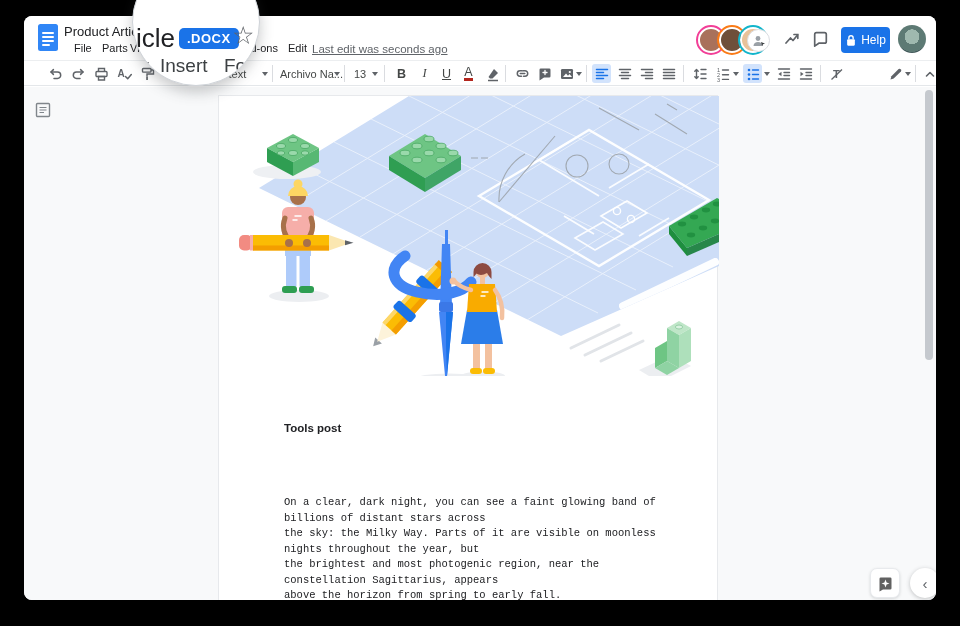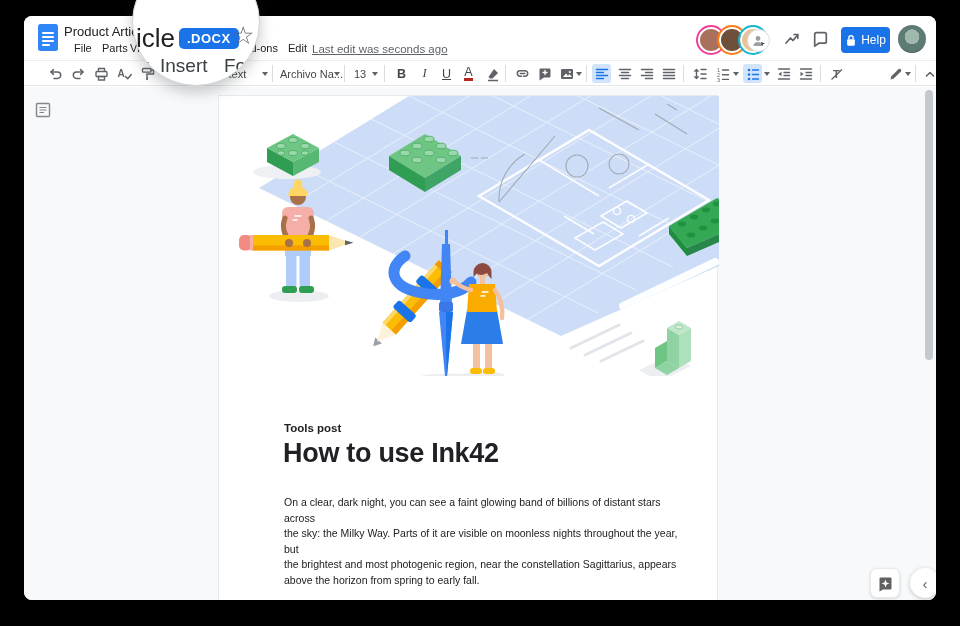--- a/index.html
+++ b/index.html
@@ -39,21 +39,21 @@
   .dd-abs{position:absolute;top:11px;}
   .glyph{font-size:12.5px;color:#444746;}
   
   .canvas{position:absolute;left:0;top:71px;width:100%;height:513px;background:#f8f9fa;}
   .outline-btn{position:absolute;left:11px;top:15px;width:16px;height:16px;}
   .page{position:absolute;left:194px;top:8px;width:500px;height:520px;background:#fff;
         border:1px solid #e7e9ec;border-bottom:none;}
   .kicker{position:absolute;left:65px;top:326px;font-size:11.5px;font-weight:700;color:#202124;}
   .doc-h1{position:absolute;left:64px;top:342px;font-size:27px;font-weight:700;color:#202124;letter-spacing:-.3px;}
   .para{position:absolute;left:65px;width:400px;font-size:10.5px;line-height:15.5px;color:#202124;white-space:pre-line;}
-  .p1{top:399px;} .p2{top:470px;}
+  .p1{top:399px;font-family:Liberation Mono, monospace;} .p2{top:470px;}
   .scrollbar{position:absolute;right:3px;top:3px;width:8px;height:270px;background:#c5c9ce;border-radius:4px;}
   .explore-btn{position:absolute;left:846px;top:481px;width:30px;height:30px;background:#fff;border:1px solid #e8eaed;
                border-radius:7px;box-shadow:0 1px 3px rgba(60,64,67,.18);display:flex;align-items:center;justify-content:center;}
   .side-chip{position:absolute;left:886px;top:481px;width:30px;height:30px;background:#fff;border-radius:50%;
              box-shadow:0 1px 4px rgba(60,64,67,.3);display:flex;align-items:center;justify-content:center;
              color:#5f6368;font-size:15px;}
   
   .lens{position:absolute;left:132px;top:-42px;width:128px;height:128px;border-radius:50%;background:#fff;
         border:1px solid #cfd3d8;box-shadow:0 6px 14px rgba(60,64,67,.28);overflow:hidden;z-index:50;}
   .lens .frag-title{position:absolute;left:3px;top:64px;font-size:26px;color:#202124;}
@@ -479,21 +479,20 @@
             <circle cx="234" cy="185" r="3.5" fill="#f3c19f"></circle>
             <path d="M276,194 C282,202 284,212 283,222" stroke="#f3c19f" stroke-width="4.5" fill="none" stroke-linecap="round"></path>
             <rect x="254" y="248" width="7" height="26" fill="#f3c19f"></rect>
             <rect x="266" y="248" width="7" height="26" fill="#f3c19f"></rect>
             <rect x="251" y="272" width="12" height="6" rx="3" fill="#fbbc04"></rect>
             <rect x="264" y="272" width="12" height="6" rx="3" fill="#fbbc04"></rect>
           </g>
         </svg>
 
         <div class="kicker">Tools post</div>
-        <div class="doc-h1">How to use Ink42</div>
         <div class="para p1">On a clear, dark night, you can see a faint glowing band of billions of distant stars across
 the sky: the Milky Way. Parts of it are visible on moonless nights throughout the year, but
 the brightest and most photogenic region, near the constellation Sagittarius, appears
 above the horizon from spring to early fall.</div>
       </div>
 
       <div class="scrollbar"></div>
 
       <div class="explore-btn">
         <svg width="17" height="17" viewBox="0 0 17 17">

